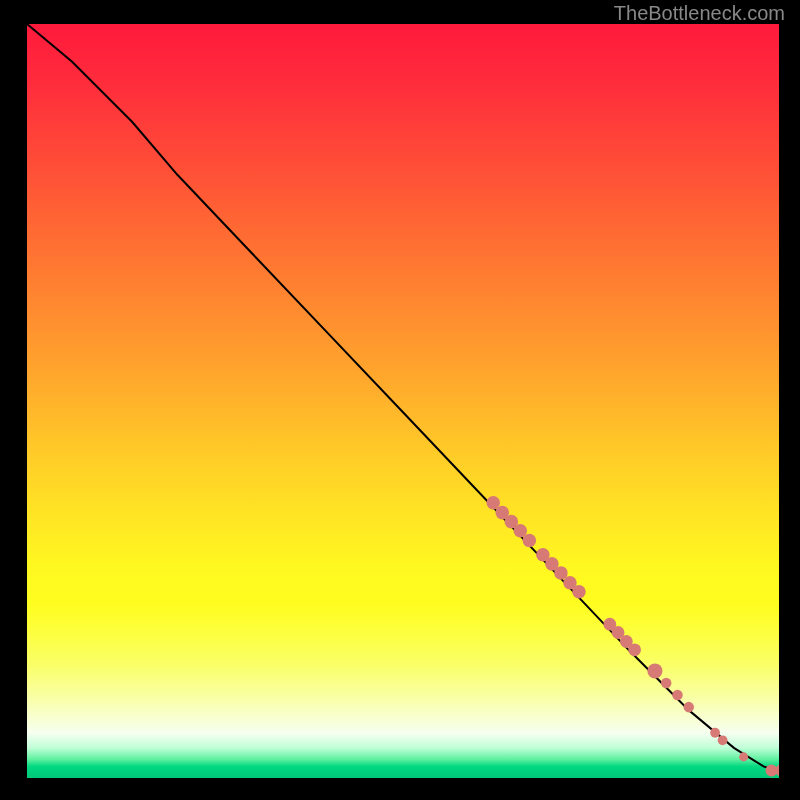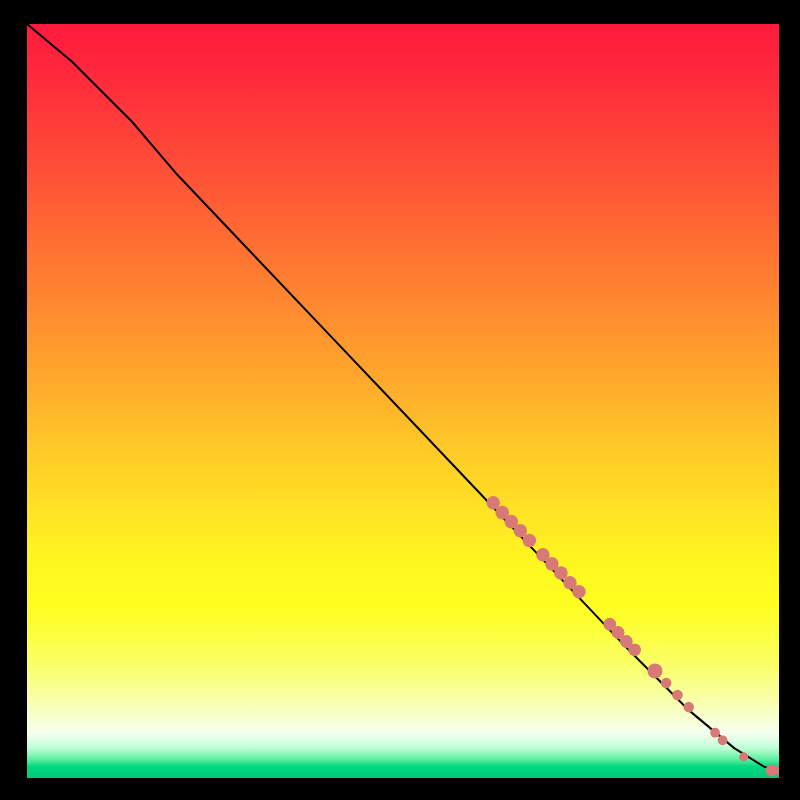--- a/index.html
+++ b/index.html
@@ -69,20 +69,21 @@
     left: 0;
     top: 0;
     width: 100%;
     height: 100%;
   }
 </style>
 </head>
 <body>
 
 <div class="container">
+  <div class="watermark">TheBottleneck.com</div>
 
   <div class="plot-area">
     <div class="gradient-bg"></div>
     <svg class="curve" viewBox="0 0 100 100" preserveAspectRatio="none">
       <path id="curve-path" fill="none" stroke-width="2" vector-effect="non-scaling-stroke" d="M0.00 0.00 L6.00 5.00 L14.00 13.00 L20.00 20.00 L30.00 30.50 L40.00 41.00 L50.00 51.50 L60.00 62.00 L70.00 72.50 L80.00 83.00 L88.00 91.00 L94.00 96.00 L98.00 98.50 L100.00 99.00" stroke="#000000"></path>
       <g id="scatter-group">
           <circle cx="62" cy="63.5" r="0.9" fill="#d77a75"></circle>
           <circle cx="63.2" cy="64.8" r="0.9" fill="#d77a75"></circle>
           <circle cx="64.4" cy="66" r="0.9" fill="#d77a75"></circle>
           <circle cx="65.6" cy="67.2" r="0.9" fill="#d77a75"></circle>

